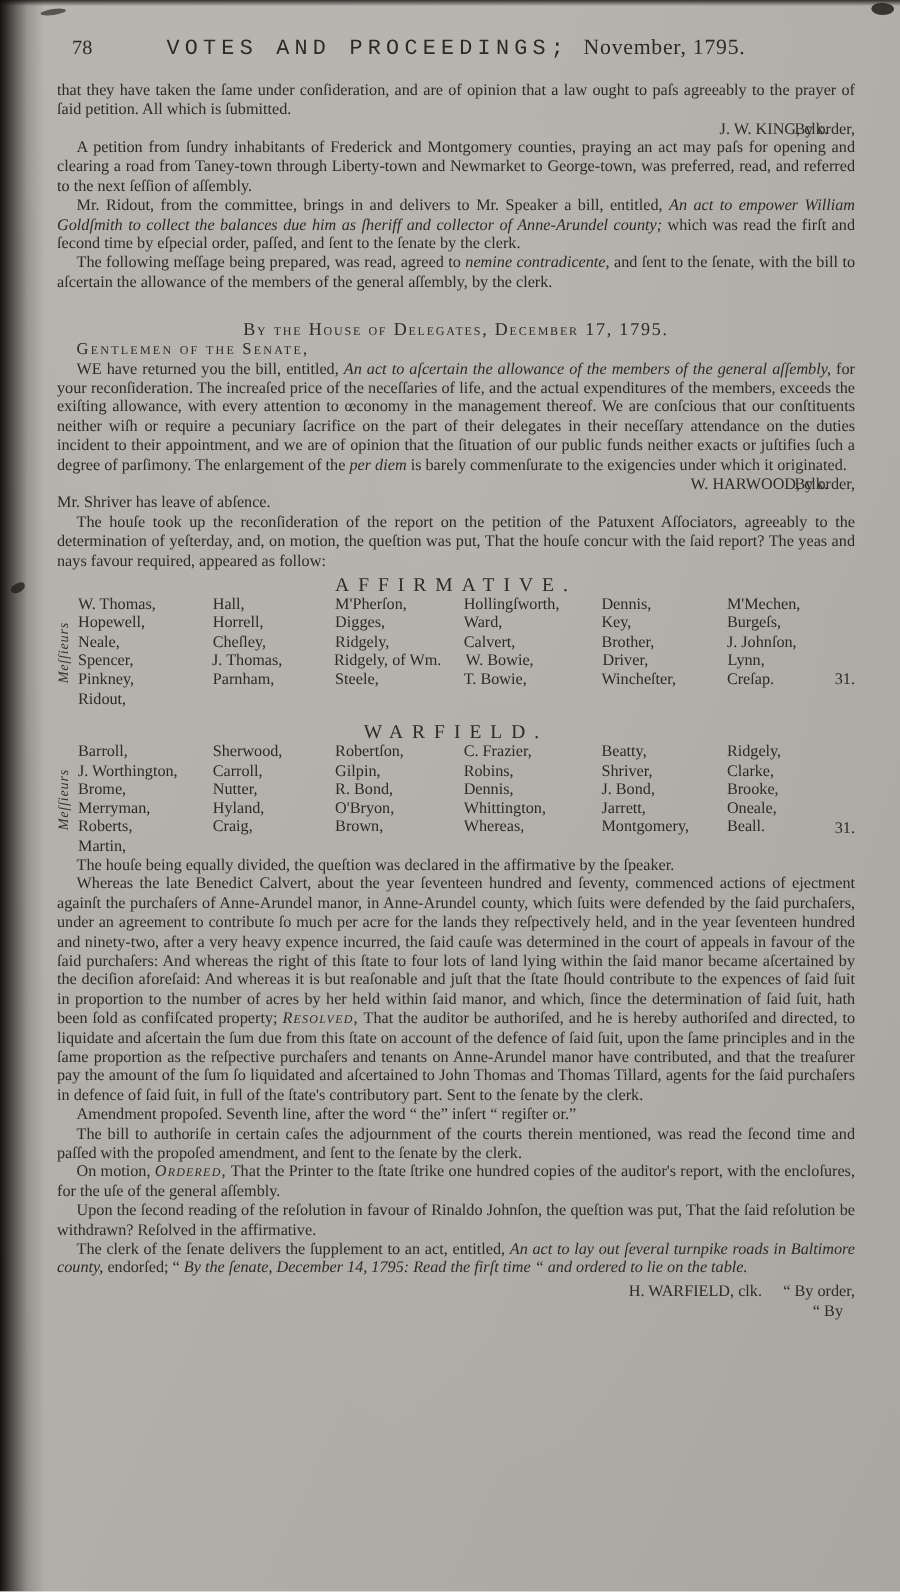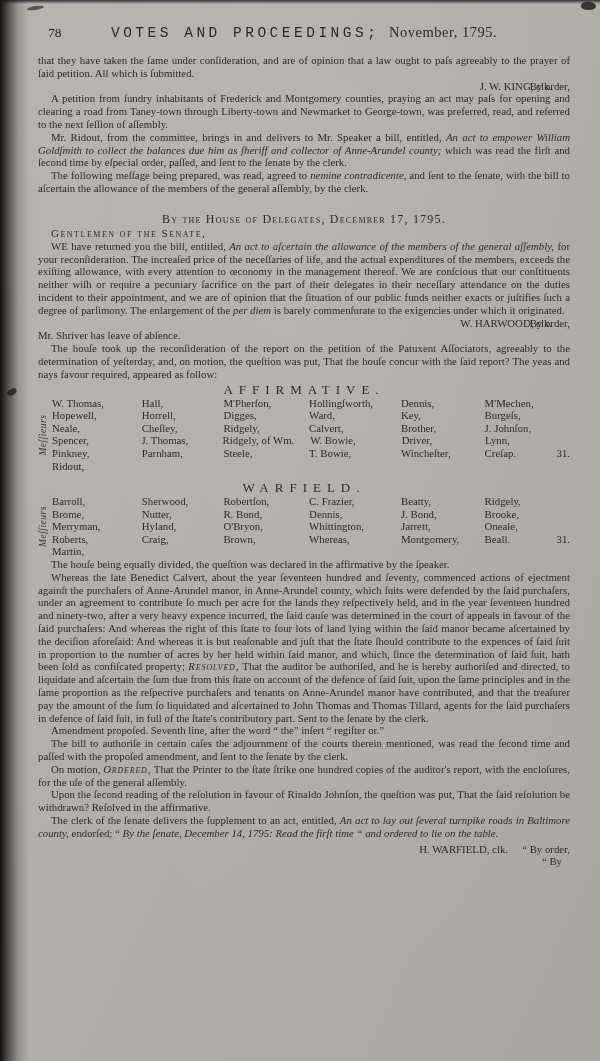--- a/index.html
+++ b/index.html
@@ -173,20 +173,28 @@
     <div class="vote-grid">
         <div class="vote-row">
           <div class="vote-cell">Barroll,</div>
           <div class="vote-cell">Sherwood,</div>
           <div class="vote-cell">Robertſon,</div>
           <div class="vote-cell">C. Frazier,</div>
           <div class="vote-cell">Beatty,</div>
           <div class="vote-cell">Ridgely,</div>
         </div>
         <div class="vote-row">
+          <div class="vote-cell">J. Worthington,</div>
+          <div class="vote-cell">Carroll,</div>
+          <div class="vote-cell">Gilpin,</div>
+          <div class="vote-cell">Robins,</div>
+          <div class="vote-cell">Shriver,</div>
+          <div class="vote-cell">Clarke,</div>
+        </div>
+        <div class="vote-row">
           <div class="vote-cell">Brome,</div>
           <div class="vote-cell">Nutter,</div>
           <div class="vote-cell">R. Bond,</div>
           <div class="vote-cell">Dennis,</div>
           <div class="vote-cell">J. Bond,</div>
           <div class="vote-cell">Brooke,</div>
         </div>
         <div class="vote-row">
           <div class="vote-cell">Merryman,</div>
           <div class="vote-cell">Hyland,</div>

